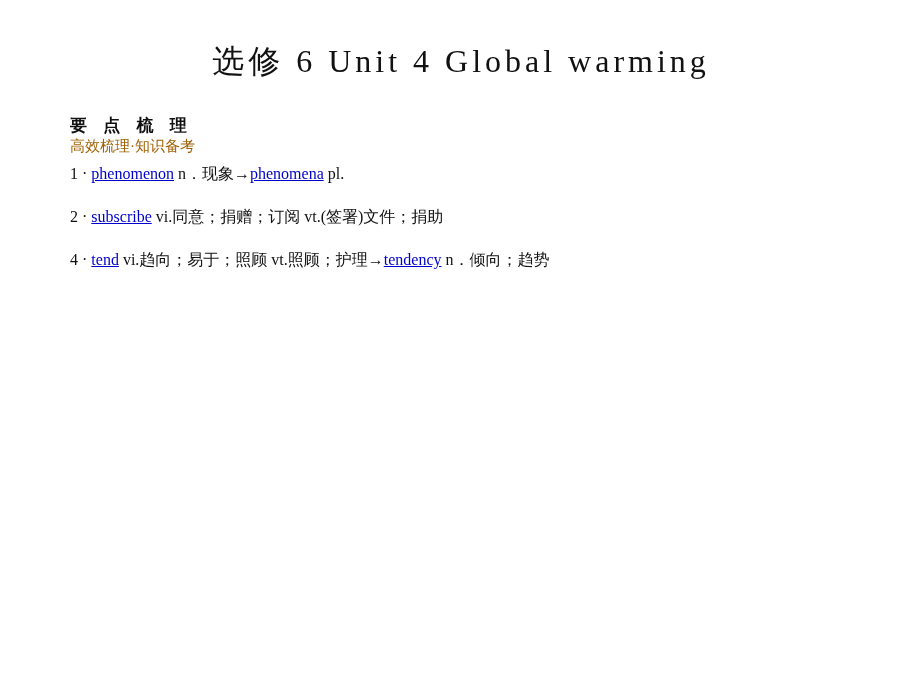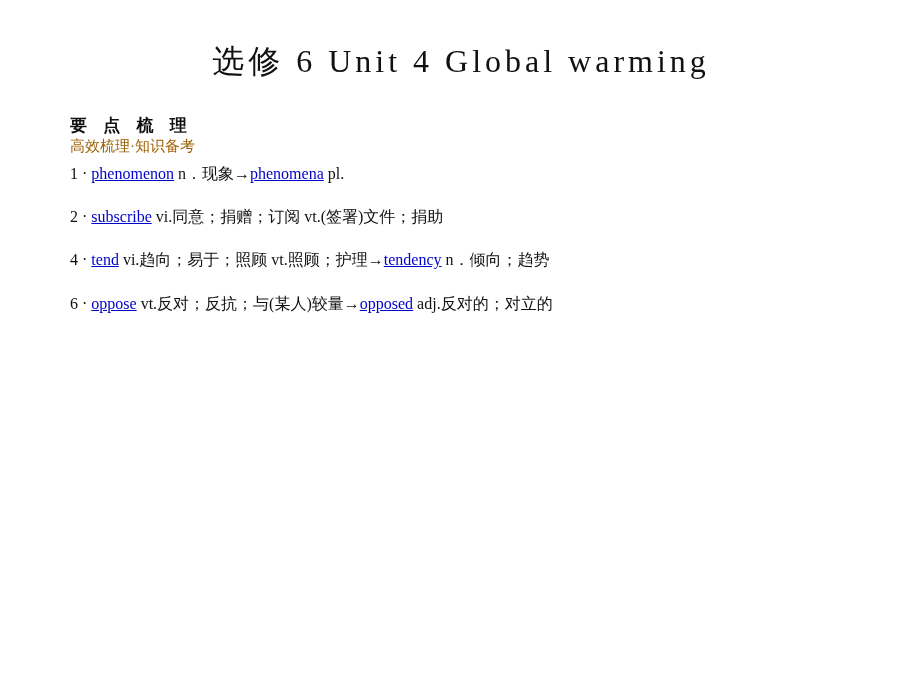--- a/index.html
+++ b/index.html
@@ -67,16 +67,15 @@
 
   <h1 class="main-title">选修 6    Unit 4    Global warming</h1>
 
   <div class="section-title">要 点 梳 理</div>
   <div class="sub-title">高效梳理·知识备考</div>
 
   <ul class="vocab-list" id="vocab-list">
   <li class="vocab-item"><span>1</span><span> · </span><a class="word-link">phenomenon</a> <span>n．现象→</span><a class="word-link">phenomena</a> <span>pl.</span></li>
       <li class="vocab-item"><span>2</span><span> · </span><a class="word-link">subscribe</a> <span>vi.同意；捐赠；订阅 vt.(签署)文件；捐助</span></li>
       <li class="vocab-item"><span>4</span><span> · </span><a class="word-link">tend</a> <span>vi.趋向；易于；照顾 vt.照顾；护理→</span><a class="word-link">tendency</a> <span>n．倾向；趋势</span></li>
-      <li class="vocab-item"><span>6</span><span> · </span><a class="word-link">oppose</a> <span>vt.反对；反抗；与(某人)较量→</span><a class="word-link">opposed</a> <span>adj.反对的；对立的</span></li>
     </ul>
 
 </div>
 
 </body></html>

